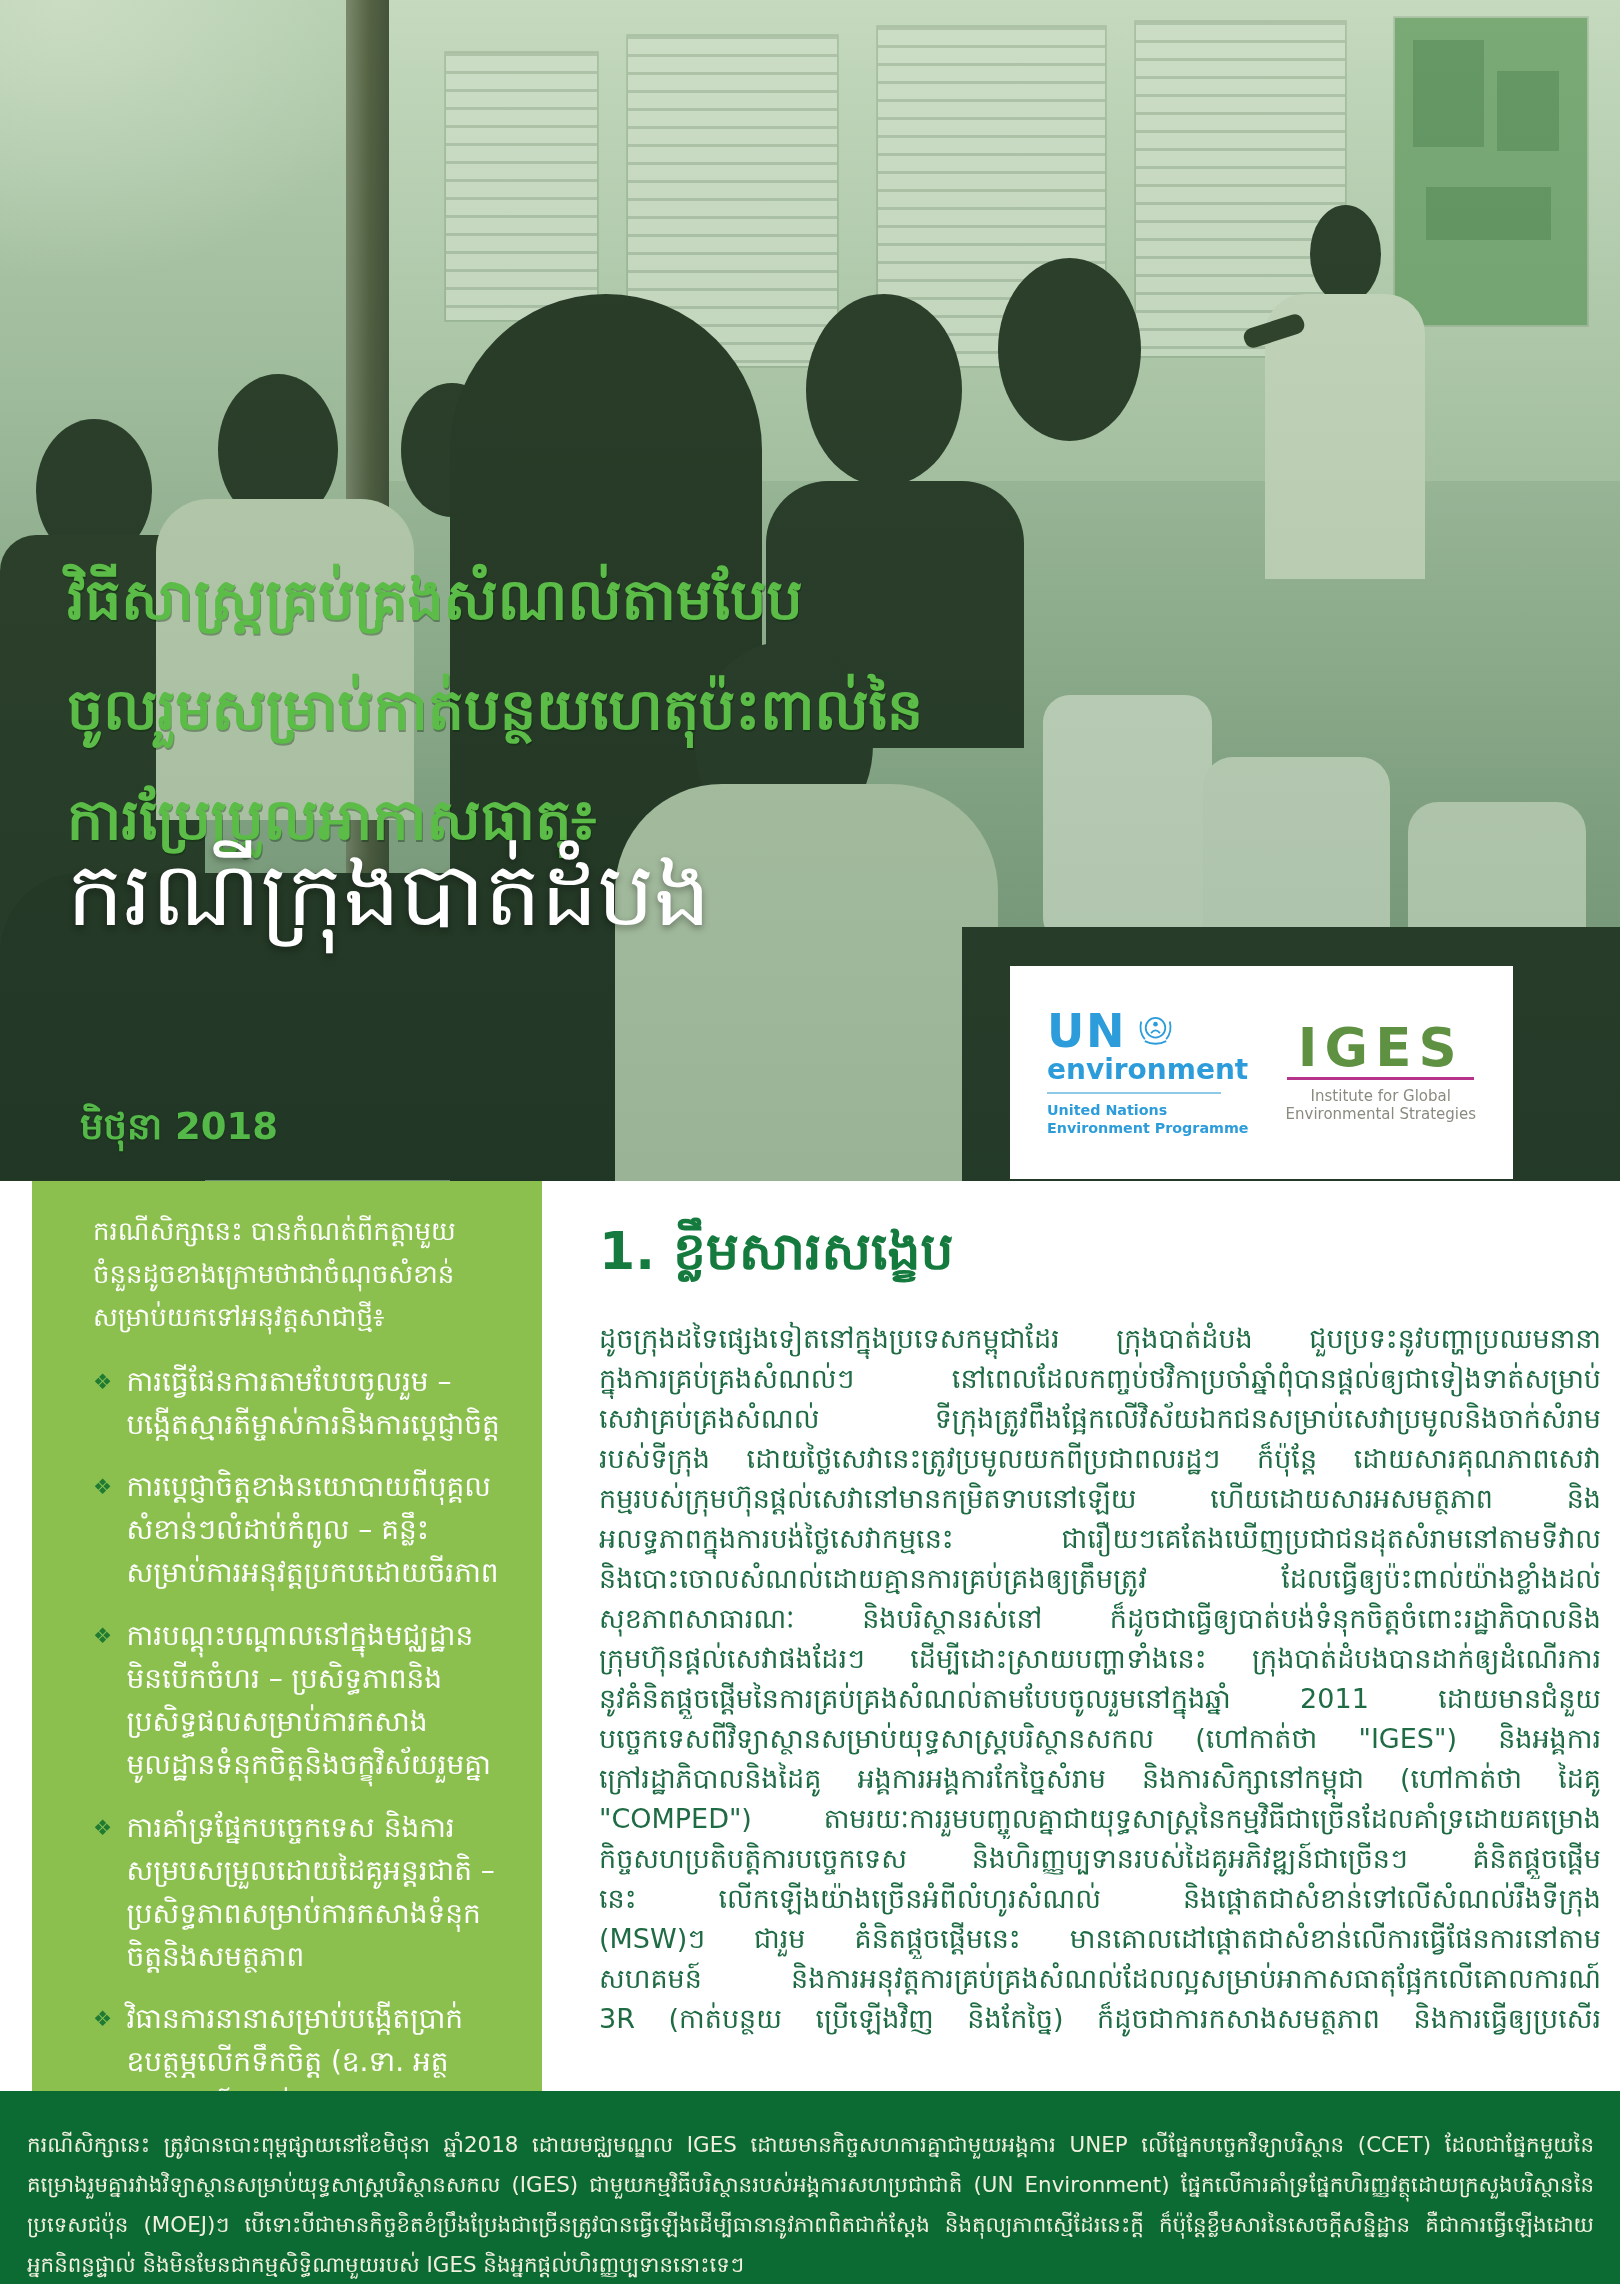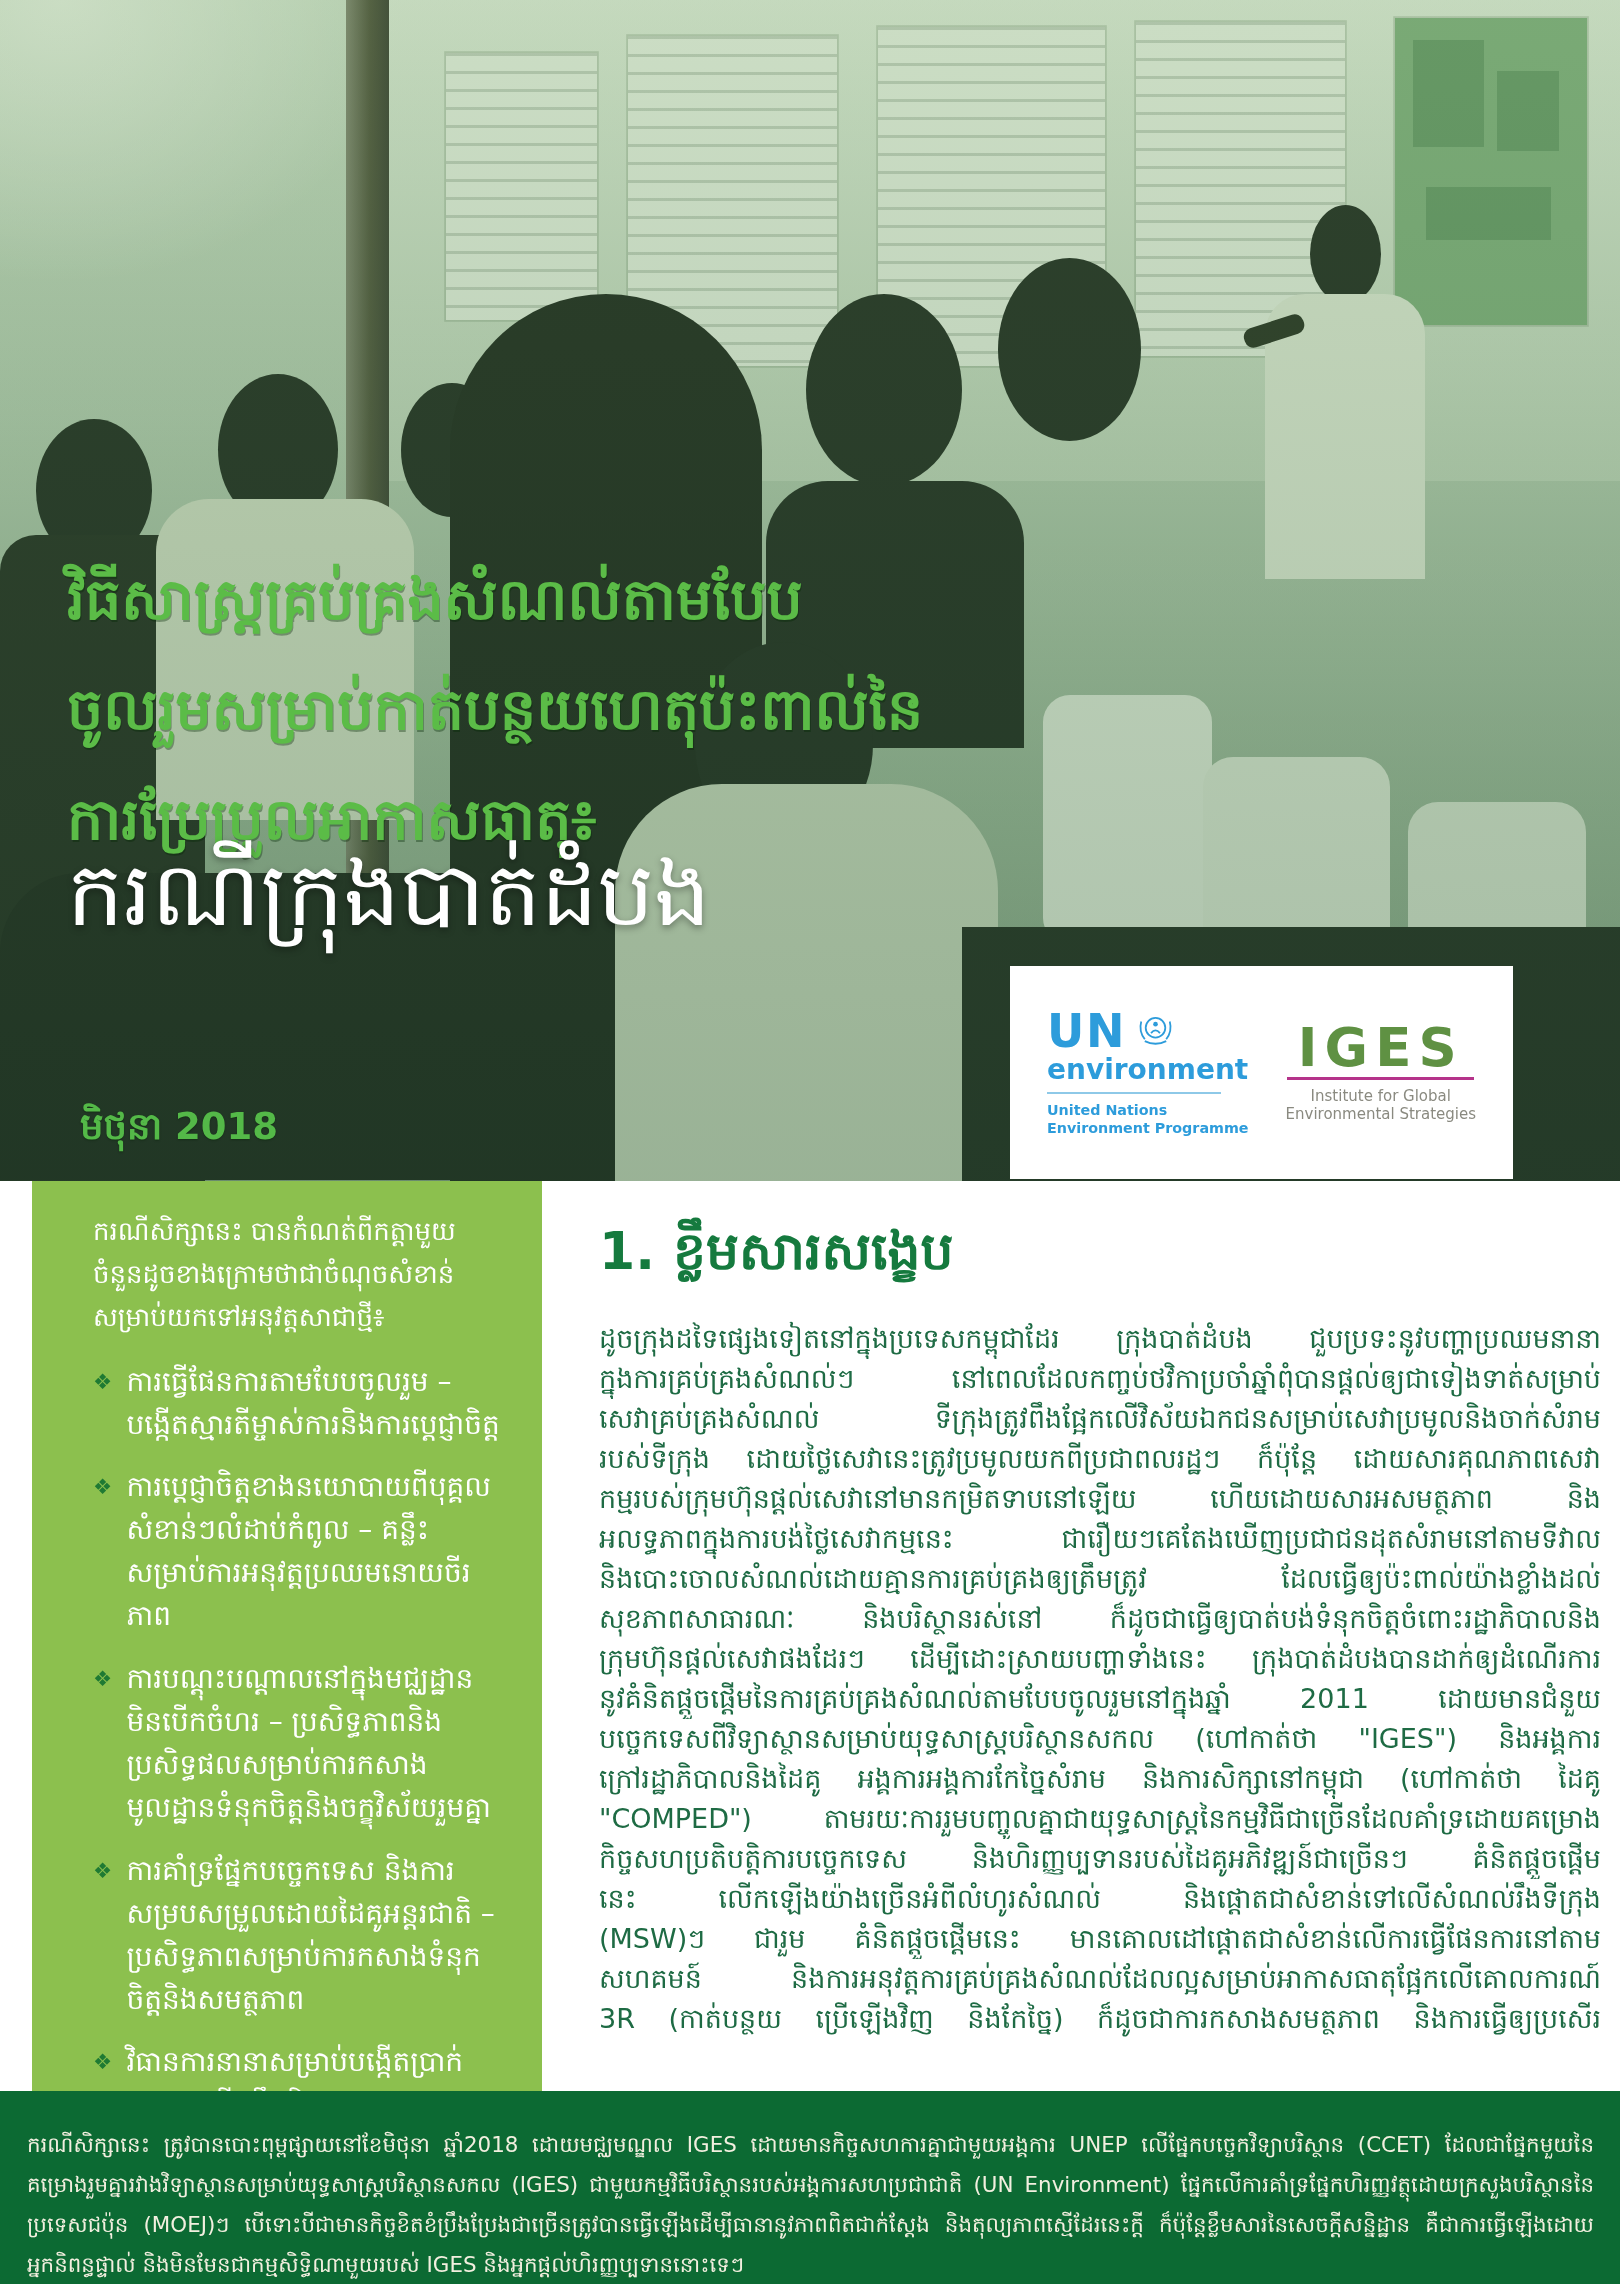--- a/index.html
+++ b/index.html
@@ -148,21 +148,21 @@
 
   <div class="sidebar">
     <div class="sidebar-intro">ករណីសិក្សានេះ បានកំណត់ពីកត្តាមួយចំនួនដូចខាងក្រោមថាជាចំណុចសំខាន់សម្រាប់យកទៅអនុវត្តសាជាថ្មី៖</div>
 
     <div class="bullet">
       <span class="bullet-marker">❖</span>
       <span class="bullet-text">ការធ្វើផែនការតាមបែបចូលរួម – បង្កើតស្មារតីម្ចាស់ការនិងការប្ដេជ្ញាចិត្ត</span>
     </div>
     <div class="bullet">
       <span class="bullet-marker">❖</span>
-      <span class="bullet-text">ការប្ដេជ្ញាចិត្តខាងនយោបាយពីបុគ្គលសំខាន់ៗលំដាប់កំពូល – គន្លឹះសម្រាប់ការអនុវត្តប្រឈមនោយចីរភាព</span>
+      <span class="bullet-text">ការប្ដេជ្ញាចិត្តខាងនយោបាយពីបុគ្គលសំខាន់ៗលំដាប់កំពូល – គន្លឹះសម្រាប់ការអនុវត្តប្រកបដោយចីរភាព</span>
     </div>
     <div class="bullet">
       <span class="bullet-marker">❖</span>
       <span class="bullet-text">ការបណ្ដុះបណ្ដាលនៅក្នុងមជ្ឈដ្ឋានមិនបើកចំហរ – ប្រសិទ្ធភាពនិងប្រសិទ្ធផលសម្រាប់ការកសាងមូលដ្ឋានទំនុកចិត្តនិងចក្ខុវិស័យរួមគ្នា</span>
     </div>
     <div class="bullet">
       <span class="bullet-marker">❖</span>
       <span class="bullet-text">ការគាំទ្រផ្នែកបច្ចេកទេស និងការសម្របសម្រួលដោយដៃគូអន្តរជាតិ – ប្រសិទ្ធភាពសម្រាប់ការកសាងទំនុកចិត្តនិងសមត្ថភាព</span>
     </div>
     <div class="bullet">

